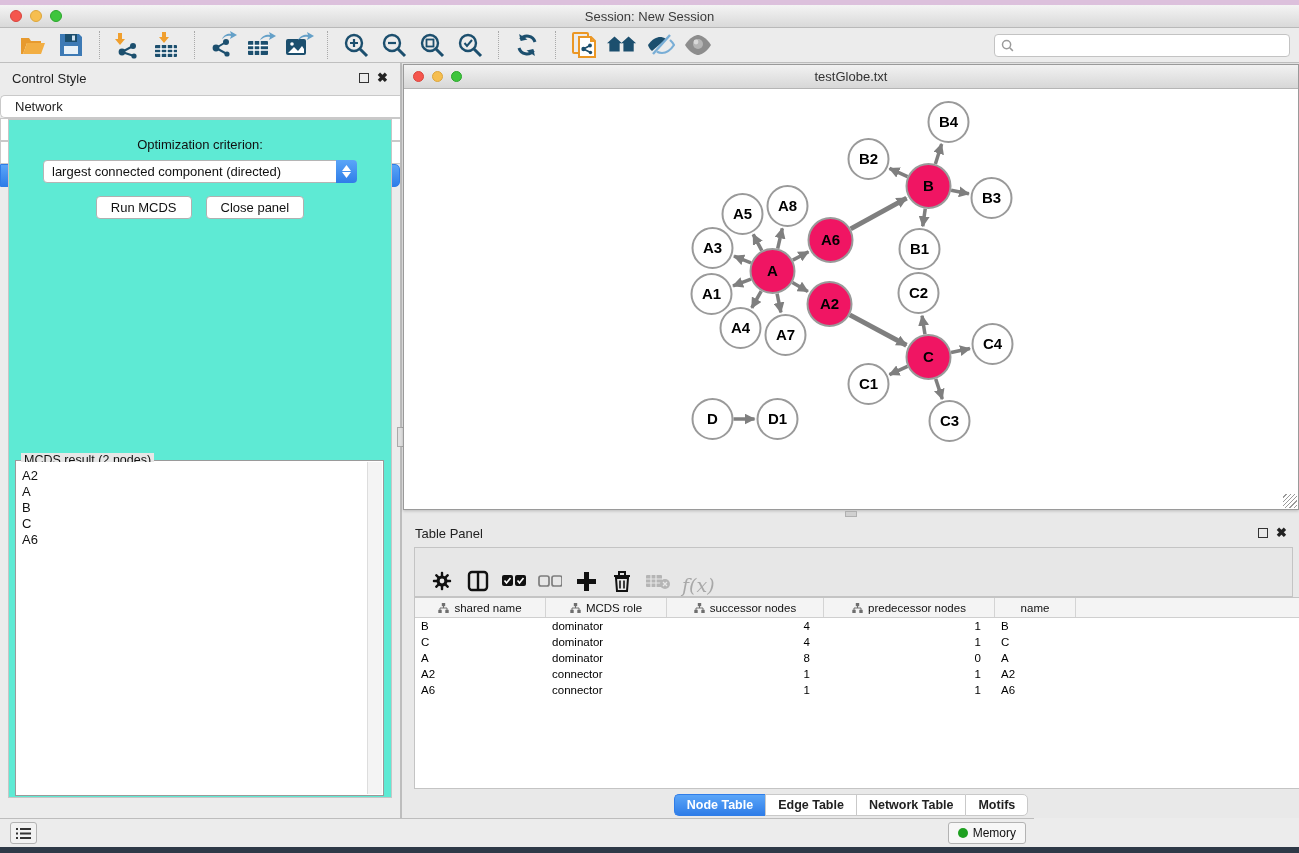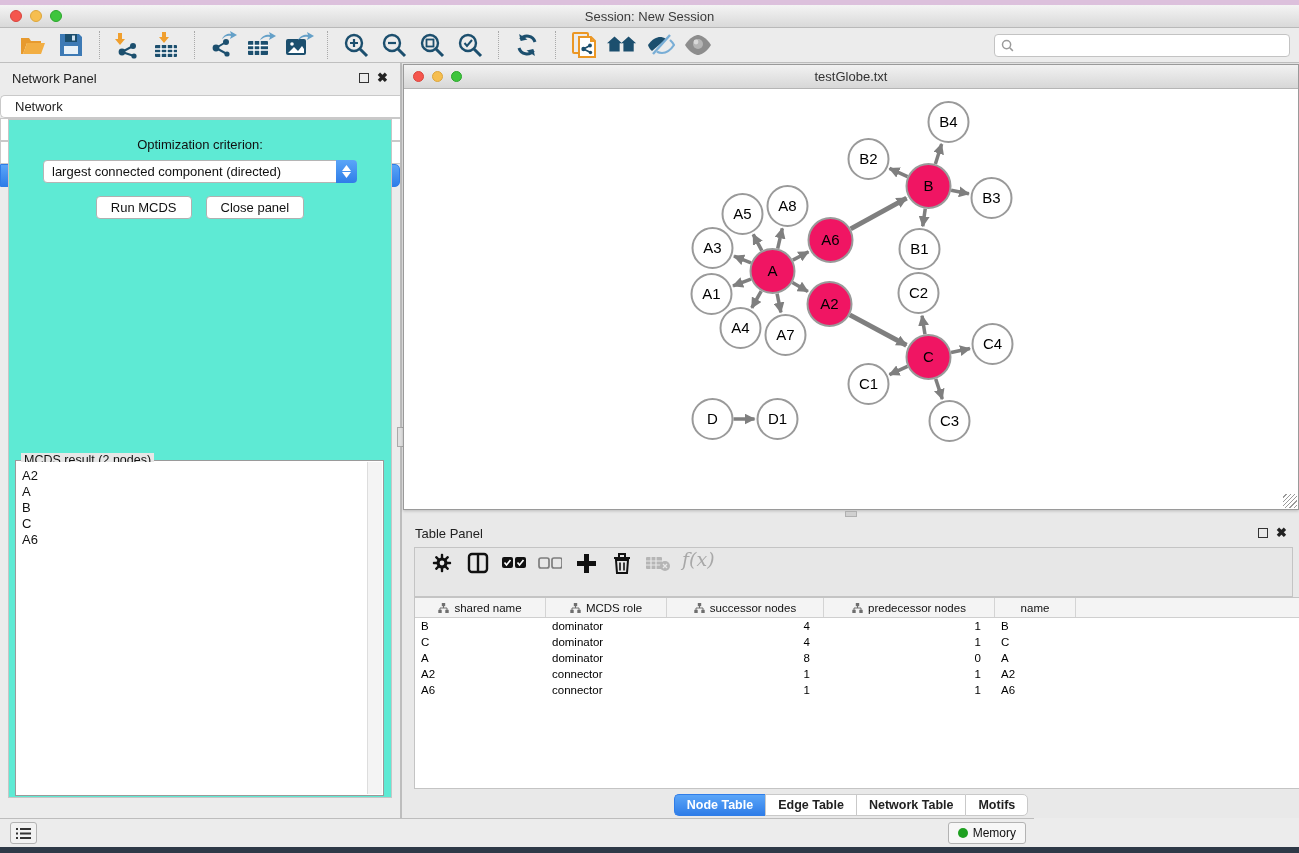--- a/index.html
+++ b/index.html
@@ -71,29 +71,29 @@
   .hgrip { position:absolute; left:845px; top:448px; width:12px; height:6px; background:#d0d0d0; border:1px solid #b0b0b0; }
 
   
   .net-window { position:absolute; left:403px; top:1px; width:896px; height:446px;
     border:1px solid #9a9a9a; background:#fff; box-shadow:0 1px 3px rgba(0,0,0,.2); }
   .net-titlebar { height:24px; background:linear-gradient(#f2f2f2,#d7d7d7); border-bottom:1px solid #b5b5b5;
     display:flex; align-items:center; position:relative; }
   .net-titlebar .lights { margin-left:9px; }
   .net-titlebar .light { width:11px; height:11px; }
   .net-titlebar .wtitle { position:absolute; left:0; right:0; text-align:center; font-size:13px; color:#333; }
-  .net-canvas { position:absolute; left:0; top:24px; right:0; bottom:0; background:#fff; }
+  .net-canvas { position:absolute; left:0; top:24px; right:0; bottom:0; background:#fff;font-weight:bold; }
   .net-canvas svg { width:100%; height:100%; }
   .resize-grip { position:absolute; right:1px; bottom:1px; width:14px; height:14px;
     background:repeating-linear-gradient(135deg, transparent 0 2px, #9a9a9a 2px 3px); }
 
   
   .table-panel { position:absolute; left:403px; top:455px; width:896px; height:294px; }
   .tp-toolbar { position:absolute; left:11px; top:29px; width:879px; height:50px; background:#e7e7e7;
-    border:1px solid #c4c4c4; display:flex; align-items:flex-start; padding-left:9px; }
+    border:1px solid #c4c4c4; display:flex; align-items:flex-end; padding-left:9px; }
   .tp-btn { width:30px; height:30px; display:flex; align-items:center; justify-content:center; margin:0 3px; }
   .fx { font-family:"DejaVu Serif", serif; font-style:italic; font-size:19px; color:#a8a8a8; margin-left:6px; }
   .tp-table { position:absolute; left:11px; top:79px; width:932px; height:192px; background:#fff;
     border:1px solid #c4c4c4; overflow:hidden; font-size:11.5px; }
   .thead { display:flex; height:20px; background:#f4f4f4; border-bottom:1px solid #cfcfcf; align-items:center; }
   .th { display:flex; align-items:center; justify-content:center; gap:5px; height:100%;
     border-right:1px solid #d4d4d4; color:#111; }
   .th:last-child { border-right:1px solid #d4d4d4; }
   .tr { display:flex; height:16px; align-items:center; }
   .td { padding:0 6px; color:#000; white-space:nowrap; }
@@ -269,21 +269,21 @@
         <path d="M9.4 9.4l3.4 3.4" stroke="#9a9a9a" stroke-width="1.6"></path>
       </svg>
     <input placeholder="" style="">
   </div>
 </div>
 
 <div class="main">
 
   <div class="control-panel">
     <div class="panel-head">
-      <span class="ptitle">Network Panel</span>
+      <span class="ptitle">Control Style</span>
       <span class="panel-icons">
         <span class="float-ic"></span>
         <span class="close-ic">✖</span>
       </span>
     </div>
     <div class="cp-tabs">
       <span class="tab">Network</span>
       <span class="tab">Style</span>
       <span class="tab">Select</span>
       <span class="tab active">MCDS</span>

